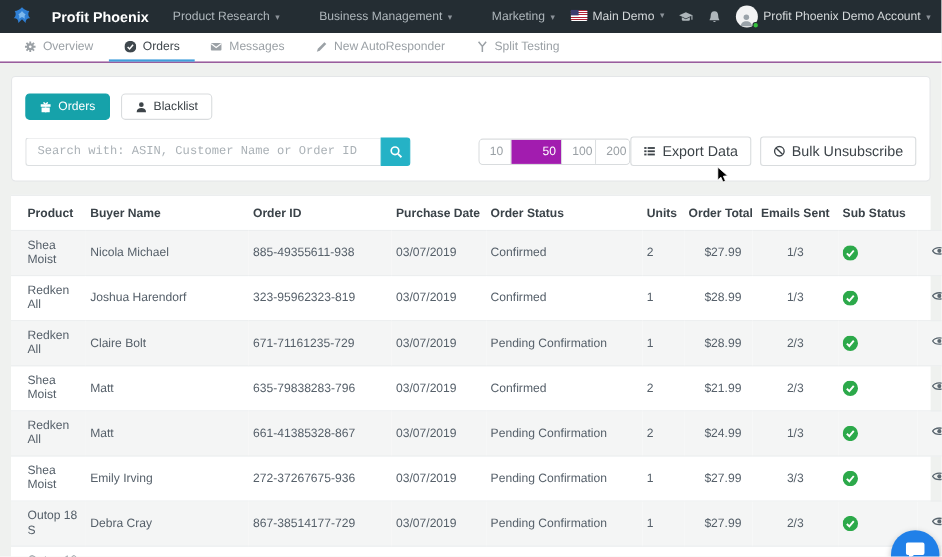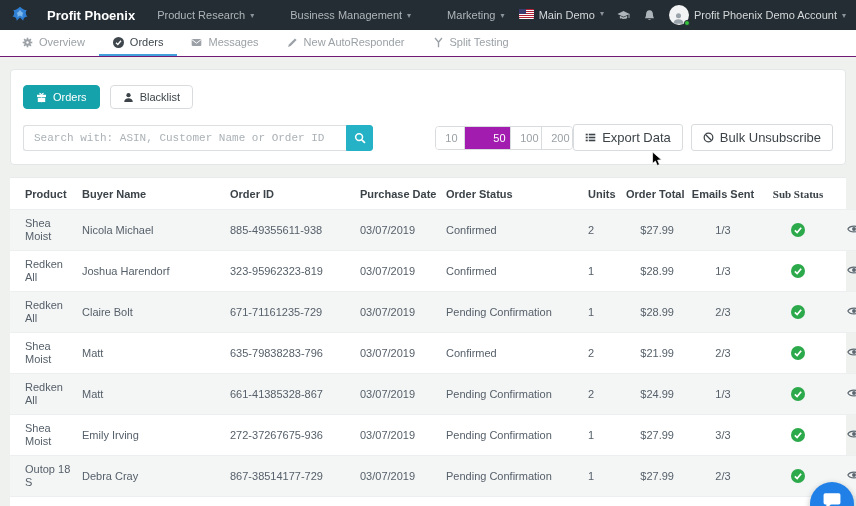--- a/index.html
+++ b/index.html
@@ -55,21 +55,21 @@
   
   .table-card { background:#fff; margin:12px 10px 0 10px; border-top:1px solid #e8eaec; }
   table { width:100%; border-collapse:collapse; table-layout:fixed; font-size:11px; }
   thead th { text-align:left; font-size:11px; font-weight:bold; color:#3b4349; padding:10px 4px 9px 4px; white-space:nowrap; }
   tbody td { padding:7px 4px; color:#56606a; vertical-align:middle; border-top:1px solid #eceeef; line-height:13px; }
   tbody tr:nth-child(odd) { background:#f4f5f5; }
   .c-product { white-space:pre-line; }
   th.c-units, td.c-units { text-align:left; }
   th.c-total, td.c-total { text-align:right; padding-right:10px; }
   th.c-emails, td.c-emails { text-align:center; }
-  th.c-sub, td.c-sub { text-align:center;font-family:Liberation Serif, serif; }
+  th.c-sub, td.c-sub { text-align:left; }
   td.c-eye { text-align:center; }
   .first-col { padding-left:15px; }
   .subcheck { display:inline-block; width:14px; height:14px; color:#2ca94a; vertical-align:middle; }
   .subcheck svg { width:14px; height:14px; display:block; }
   .eye-btn { display:inline-block; width:14px; height:12px; color:#5b6770; cursor:pointer; }
   .eye-btn svg { width:14px; height:12px; display:block; }
 
   
   .chat-bubble { position:absolute; left:810px; top:482px; width:44px; height:44px; border-radius:50%; background:#2080e8; display:flex; align-items:center; justify-content:center; box-shadow:0 2px 6px rgba(0,0,0,.25); cursor:pointer; }
   .chat-bubble svg { width:18px; height:18px; color:#fff; margin-top:-8px; }

